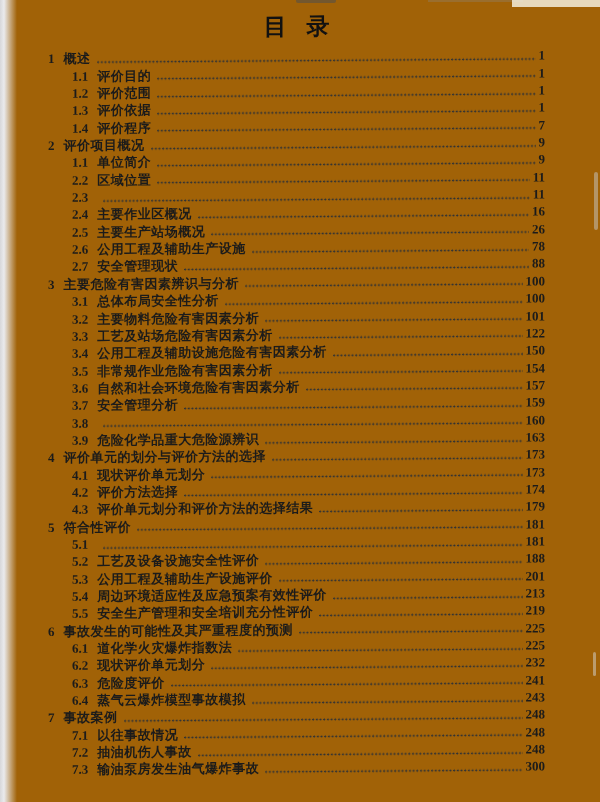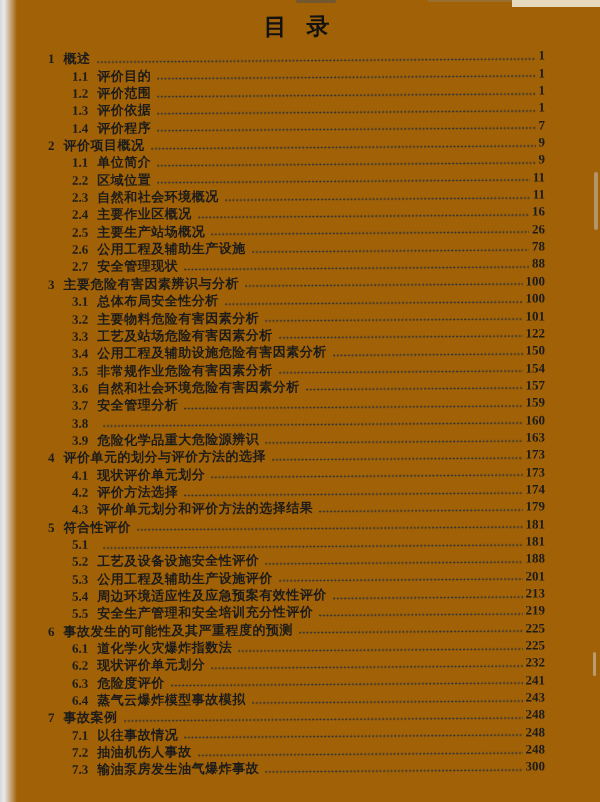--- a/index.html
+++ b/index.html
@@ -161,21 +161,20 @@
           <span class="pg">9</span>
         </div>
         <div class="toc-row lvl2">
           <span class="num">2.2</span>
           <span class="lbl">区域位置</span>
           <span class="leader"></span>
           <span class="pg">11</span>
         </div>
         <div class="toc-row lvl2">
           <span class="num">2.3</span>
-          <span class="lbl">自然和社会环境概况</span>
           <span class="leader"></span>
           <span class="pg">11</span>
         </div>
         <div class="toc-row lvl2">
           <span class="num">2.4</span>
           <span class="lbl">主要作业区概况</span>
           <span class="leader"></span>
           <span class="pg">16</span>
         </div>
         <div class="toc-row lvl2">

